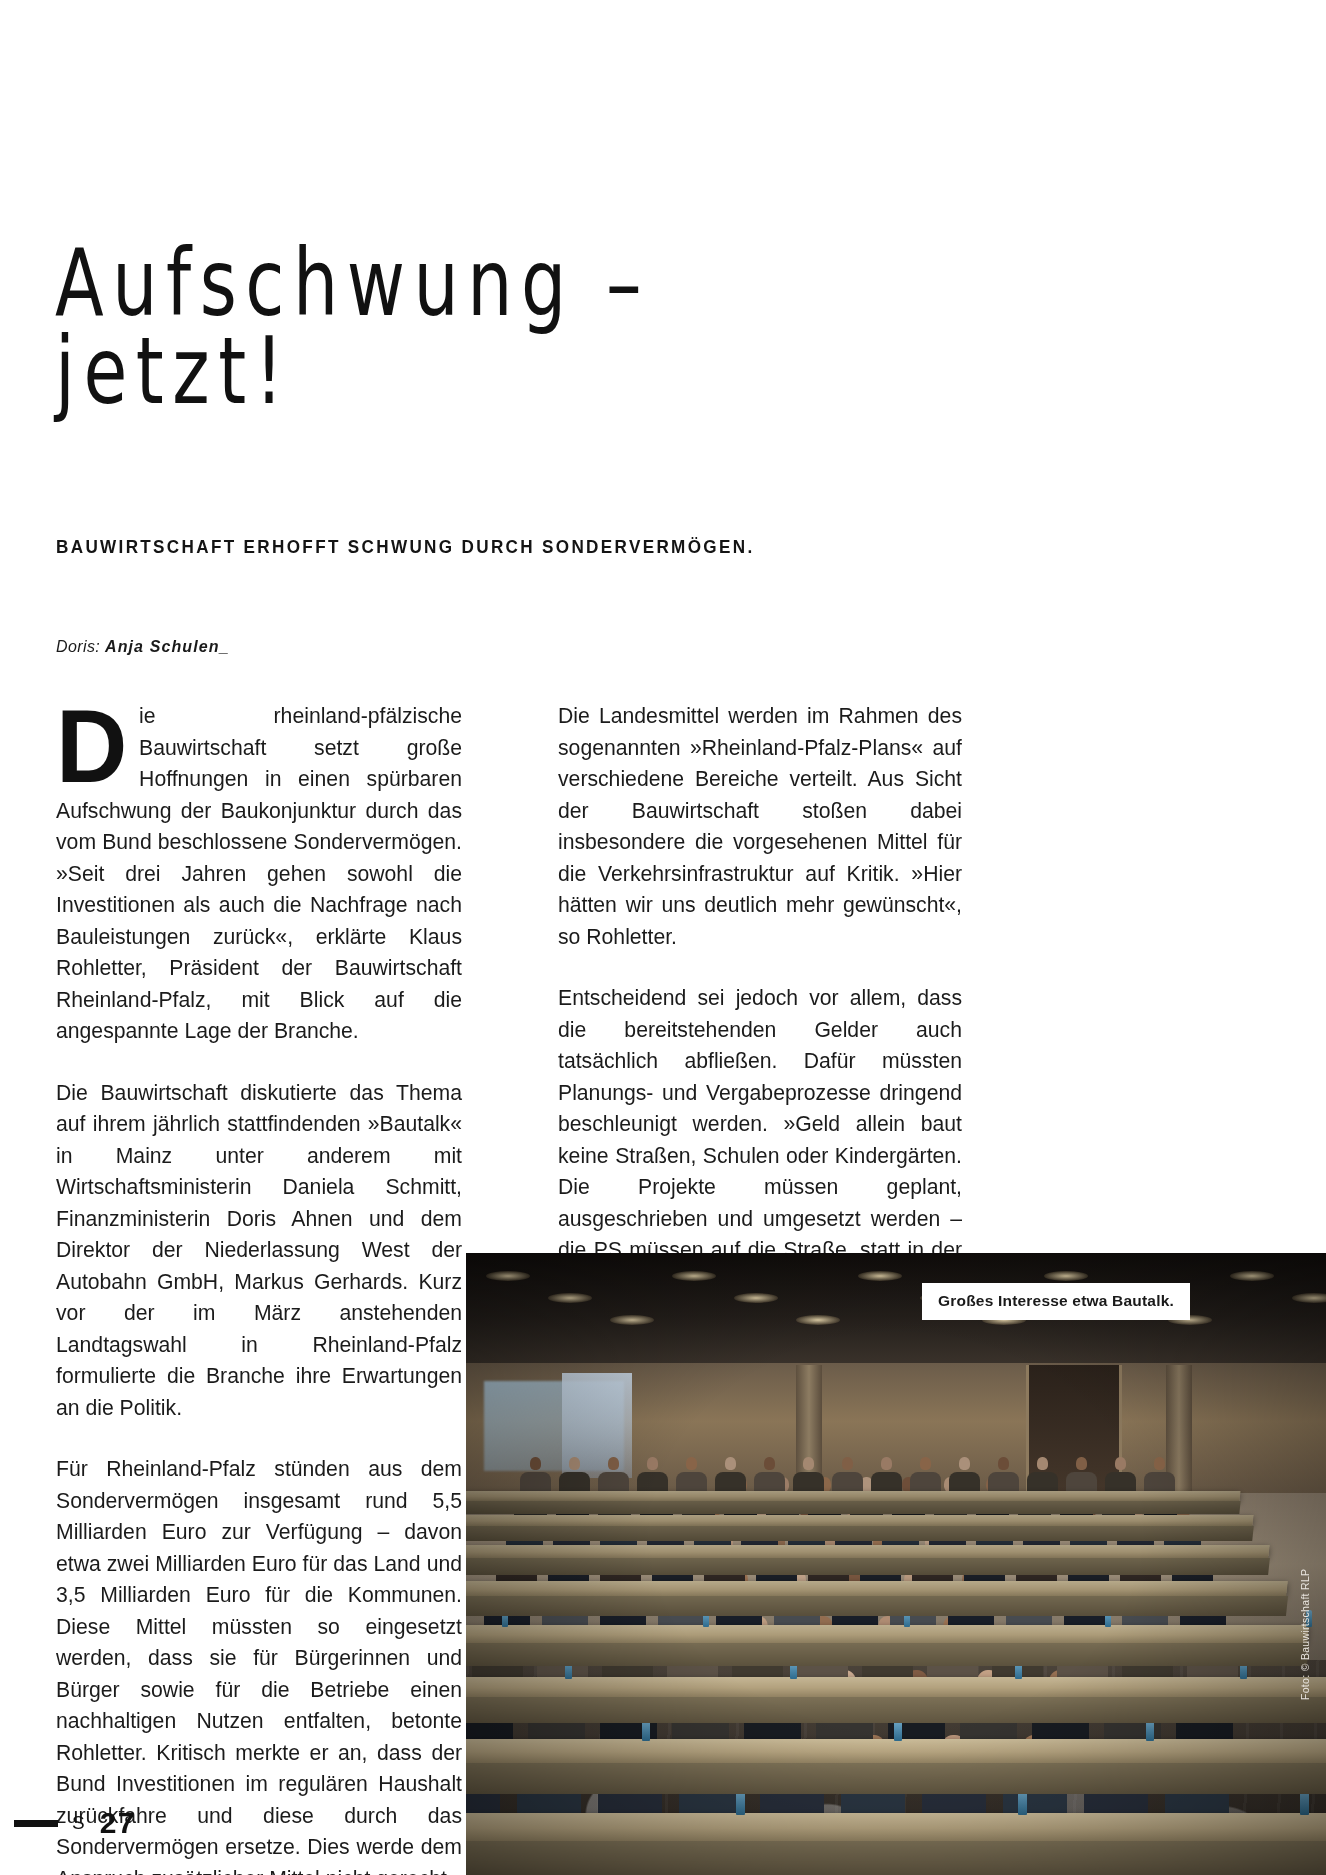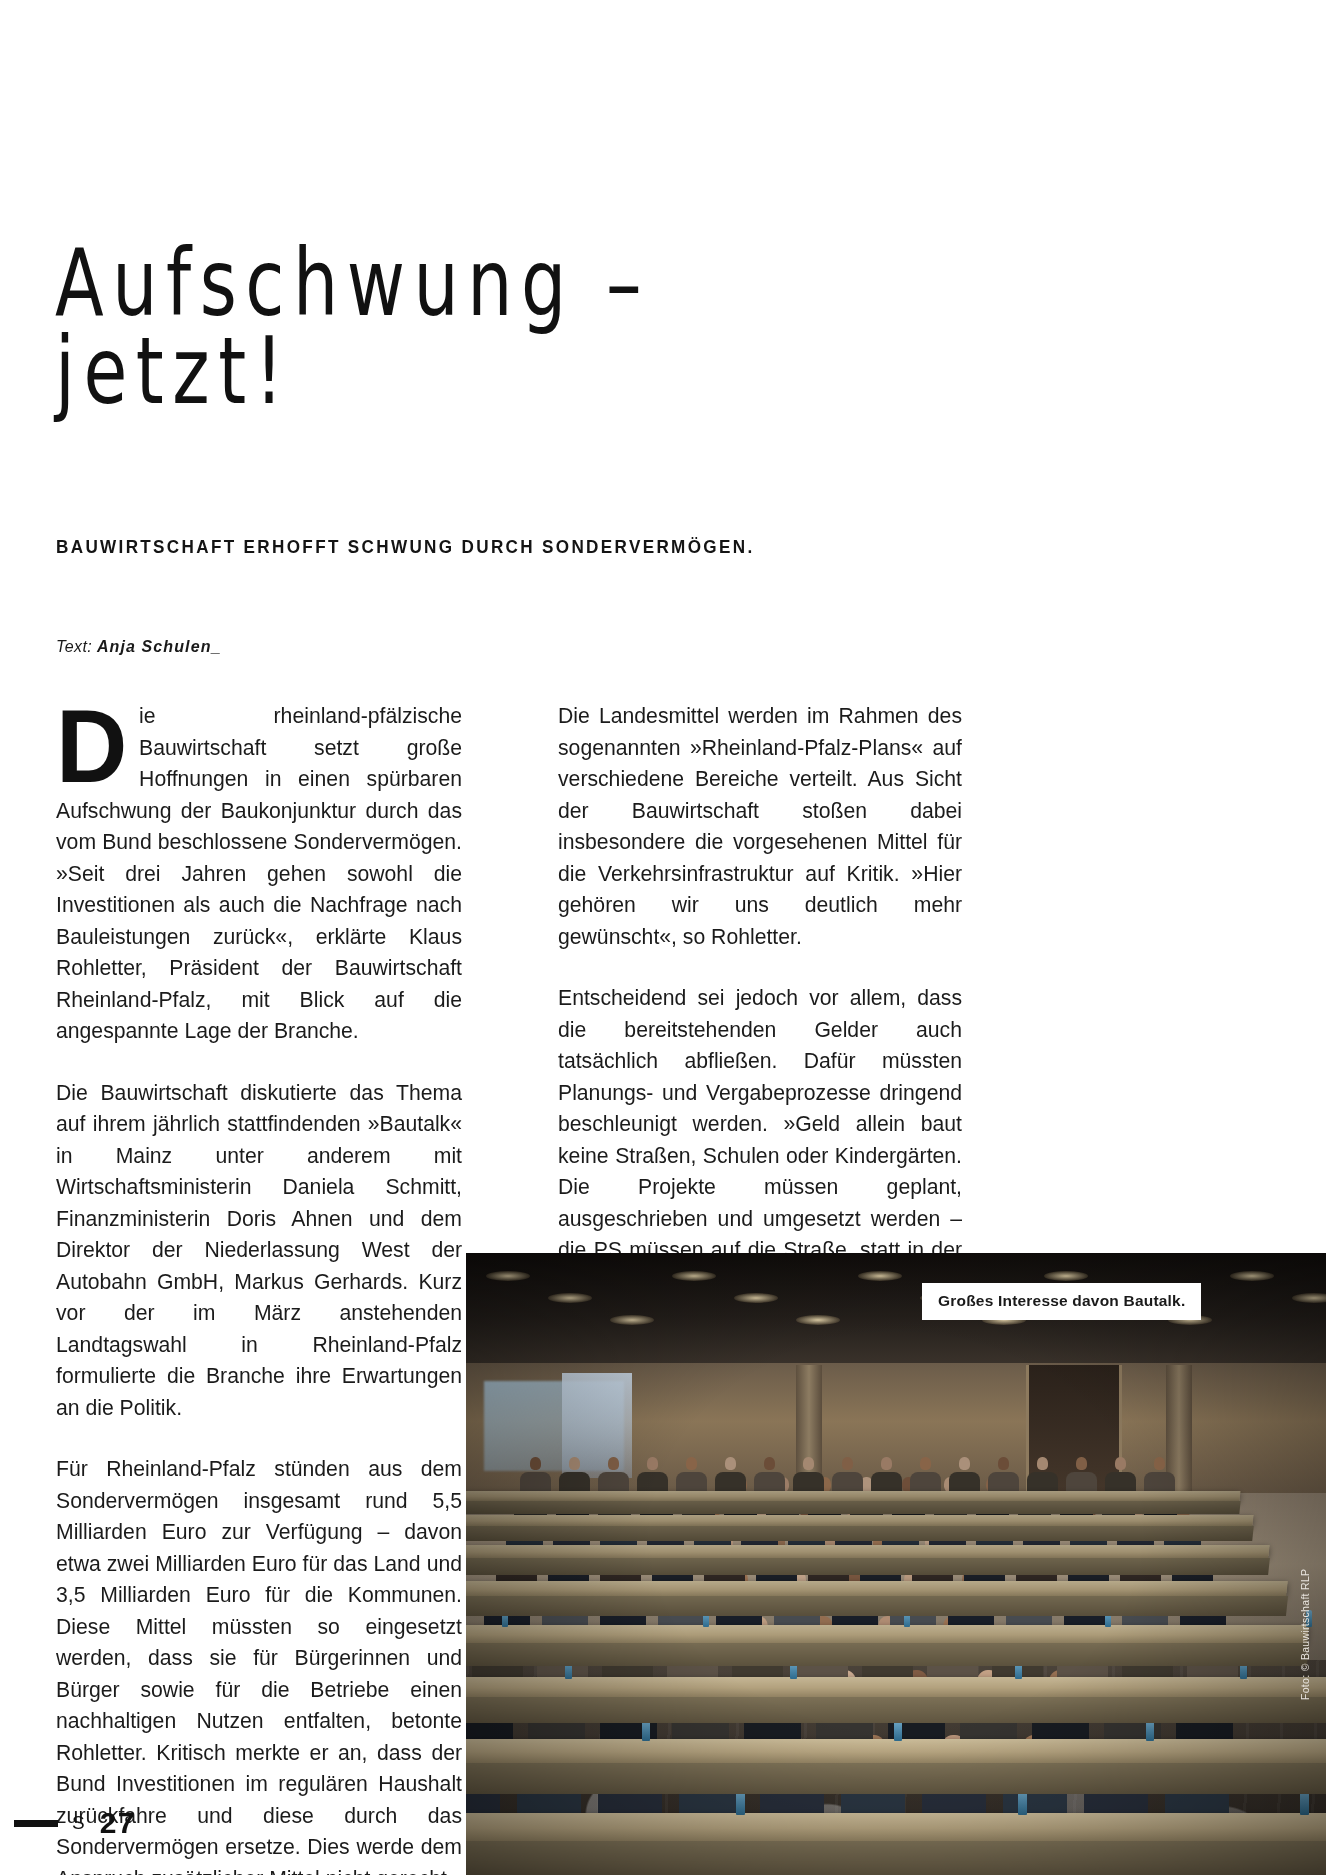--- a/index.html
+++ b/index.html
@@ -288,35 +288,35 @@
 <body>
 
 <div class="page">
 
   <h1 class="headline">Aufschwung –
 jetzt!</h1>
 
   <div class="kicker">BAUWIRTSCHAFT ERHOFFT SCHWUNG DURCH SONDERVERMÖGEN.</div>
 
   <div class="byline">
-    <span>Text:</span>
+    <span>Doris:</span>
     <span class="author">Anja Schulen</span><span class="tail">_</span>
   </div>
 
   <div class="col col-left">
     <p>
       <span class="dropcap">D</span><span>ie rheinland-pfälzische Bauwirtschaft setzt große Hoffnungen in einen spürbaren Aufschwung der Baukonjunktur durch das vom Bund beschlossene Sondervermögen. »Seit drei Jahren gehen sowohl die Investitionen als auch die Nachfrage nach Bauleistungen zurück«, erklärte Klaus Rohletter, Präsident der Bauwirtschaft Rheinland-Pfalz, mit Blick auf die angespannte Lage der Branche.</span>
     </p>
     <p>Die Bauwirtschaft diskutierte das Thema auf ihrem jährlich stattfindenden »Bautalk« in Mainz unter anderem mit Wirtschaftsministerin Daniela Schmitt, Finanzministerin Doris Ahnen und dem Direktor der Niederlassung West der Autobahn GmbH, Markus Gerhards. Kurz vor der im März anstehenden Landtagswahl in Rheinland-Pfalz formulierte die Branche ihre Erwartungen an die Politik.</p>
     <p>Für Rheinland-Pfalz stünden aus dem Sondervermögen insgesamt rund 5,5 Milliarden Euro zur Verfügung – davon etwa zwei Milliarden Euro für das Land und 3,5 Milliarden Euro für die Kommunen. Diese Mittel müssten so eingesetzt werden, dass sie für Bürgerinnen und Bürger sowie für die Betriebe einen nachhaltigen Nutzen entfalten, betonte Rohletter. Kritisch merkte er an, dass der Bund Investitionen im regulären Haushalt zurückfahre und diese durch das Sondervermögen ersetze. Dies werde dem Anspruch zusätzlicher Mittel nicht gerecht.</p>
 
   </div>
 
   <div class="col col-right">
-    <p>Die Landesmittel werden im Rahmen des sogenannten »Rheinland-Pfalz-Plans« auf verschiedene Bereiche verteilt. Aus Sicht der Bauwirtschaft stoßen dabei insbesondere die vorgesehenen Mittel für die Verkehrsinfrastruktur auf Kritik. »Hier gehören wir uns deutlich mehr gewünscht«, so Rohletter.</p>
+    <p>Die Landesmittel werden im Rahmen des sogenannten »Rheinland-Pfalz-Plans« auf verschiedene Bereiche verteilt. Aus Sicht der Bauwirtschaft stoßen dabei insbesondere die vorgesehenen Mittel für die Verkehrsinfrastruktur auf Kritik. »Hier hätten wir uns deutlich mehr gewünscht«, so Rohletter.</p>
     <p>Entscheidend sei jedoch vor allem, dass die bereitstehenden Gelder auch tatsächlich abfließen. Dafür müssten Planungs- und Vergabeprozesse dringend beschleunigt werden. »Geld allein baut keine Straßen, Schulen oder Kindergärten. Die Projekte müssen geplant, ausgeschrieben und umgesetzt werden – die PS müssen auf die Straße, statt in der Garage zu stehen«, mahnte der Verbandspräsident.</p>
     <p>Kritisch äußerte sich Rohletter zudem zum sogenannten Verbandsklagerecht. Dieses ermögliche es anerkannten Verbänden, im öffentlichen Interesse Klagen einzureichen, was häufig zu erheblichen Verzögerungen bei Infrastrukturprojekten führe. »Das Verbandsklagerecht gehört abgeschafft«, forderte er.</p>
     <p>Die Bauwirtschaft Rheinland-Pfalz e.V. ist der gemeinsame Verband des Baugewerbes und der Bauindustrie. Zu unseren rund 1.300 Mitgliedsbetrieben mit etwa 30.000 Beschäftigten gehören Baubetriebe aller Größen, vom kleinen Handwerksbetrieb über mittelständische Bauunternehmen bis hin zu Baukonzernen aus den Bereichen Hochbau, Tiefbau, Straßenbau sowie Ausbau.</p>
   </div>
 
   <div class="photo">
     <div class="photo-bg"></div>
     <div class="ceiling" id="ceiling">
         <div class="lamp" style="left: 20px; top: 18px;"></div>
         <div class="lamp" style="left: 82px; top: 40px;"></div>
@@ -818,21 +818,21 @@
             <div class="body-sil" style="width: 31px; height: 28px; background: rgb(107, 95, 82); filter: brightness(0.726); margin-top: 2px;"></div>
           </div>
         </div>
         <div class="tablerow" style="left: -4px; top: 238px; width: 778.4px; height: 10px; filter: brightness(0.7648); transform: skewX(-6deg);"></div>
         <div class="tablefront" style="left: -4px; top: 248px; width: 778.4px; height: 13px; filter: brightness(0.5696); transform: skewX(-6deg);"></div>
       </div>
     <div class="vignette"></div>
   </div>
 
   <div class="caption-box">
-    <div class="caption-text">Großes Interesse davon Bautalk.</div>
+    <div class="caption-text">Großes Interesse etwa Bautalk.</div>
   </div>
 
   <div class="photo-credit">Foto: © Bauwirtschaft RLP</div>
 
   <div class="folio">
     <div class="folio-rule"></div>
     <div class="folio-s">S</div>
     <div class="folio-num">27</div>
   </div>
 

